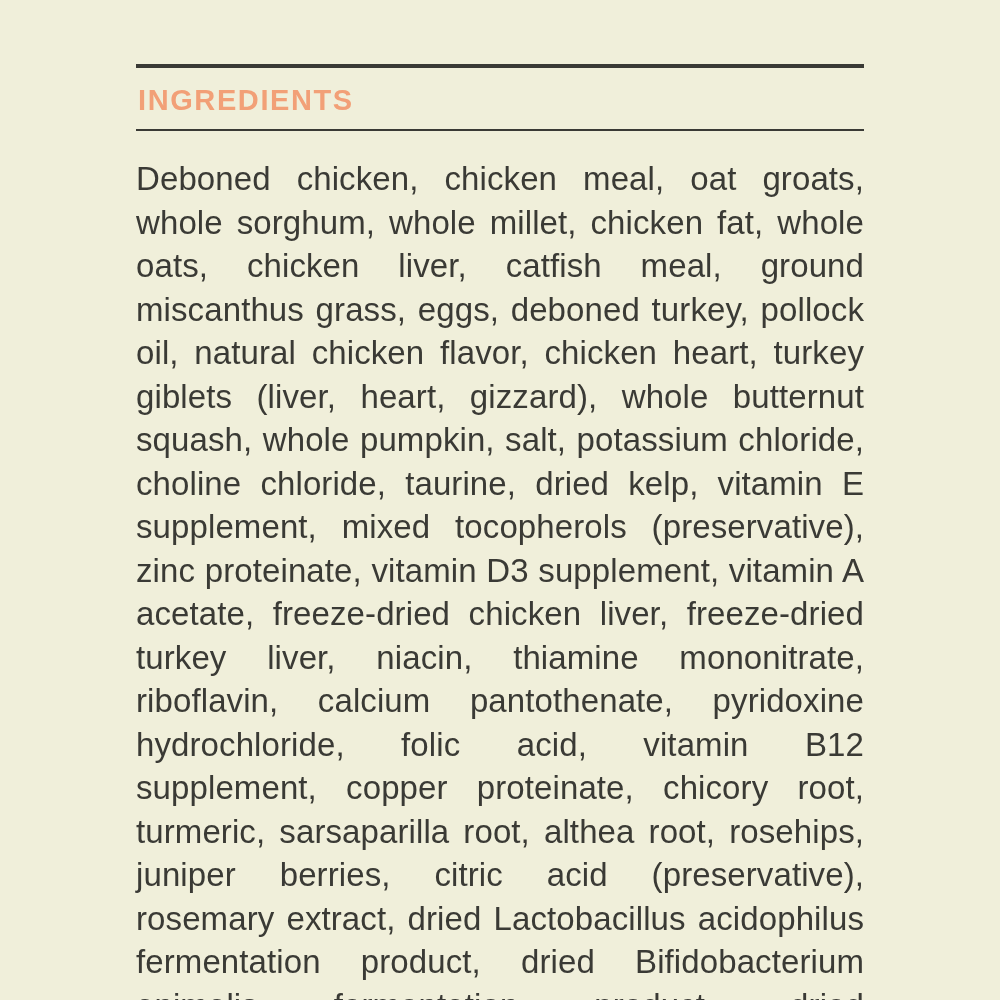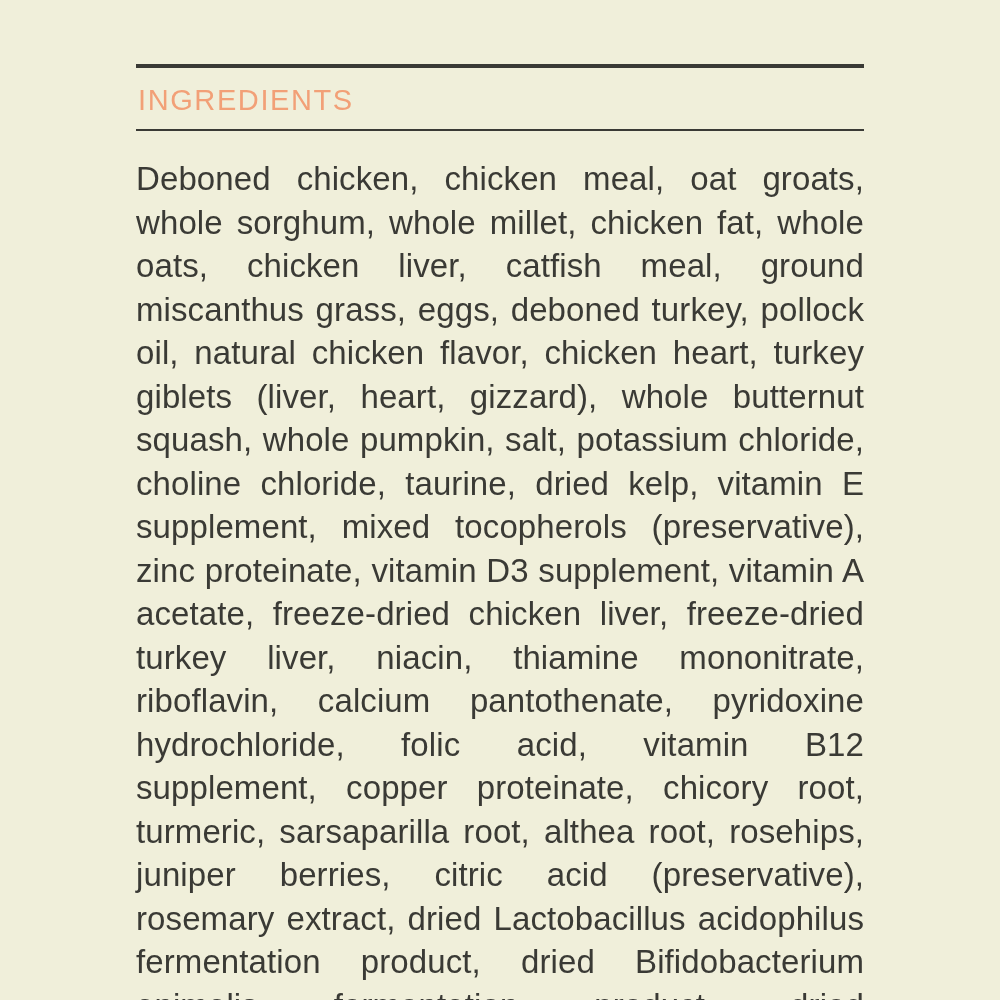--- a/index.html
+++ b/index.html
@@ -20,21 +20,21 @@
     width: 728px;
   }
   .rule-top {
     height: 4px;
     background: #3a3a35;
     width: 100%;
   }
   .heading {
     color: #f2a077;
     font-size: 29px;
-    font-weight: normal;
+    font-weight: bold;
     letter-spacing: 1.6px;
     padding: 16px 0 12px 2px;
     font-family: "Liberation Sans", sans-serif;
   }
   .rule-bottom {
     height: 2px;
     background: #3a3a35;
     width: 100%;
   }
   .ingredients-body {

